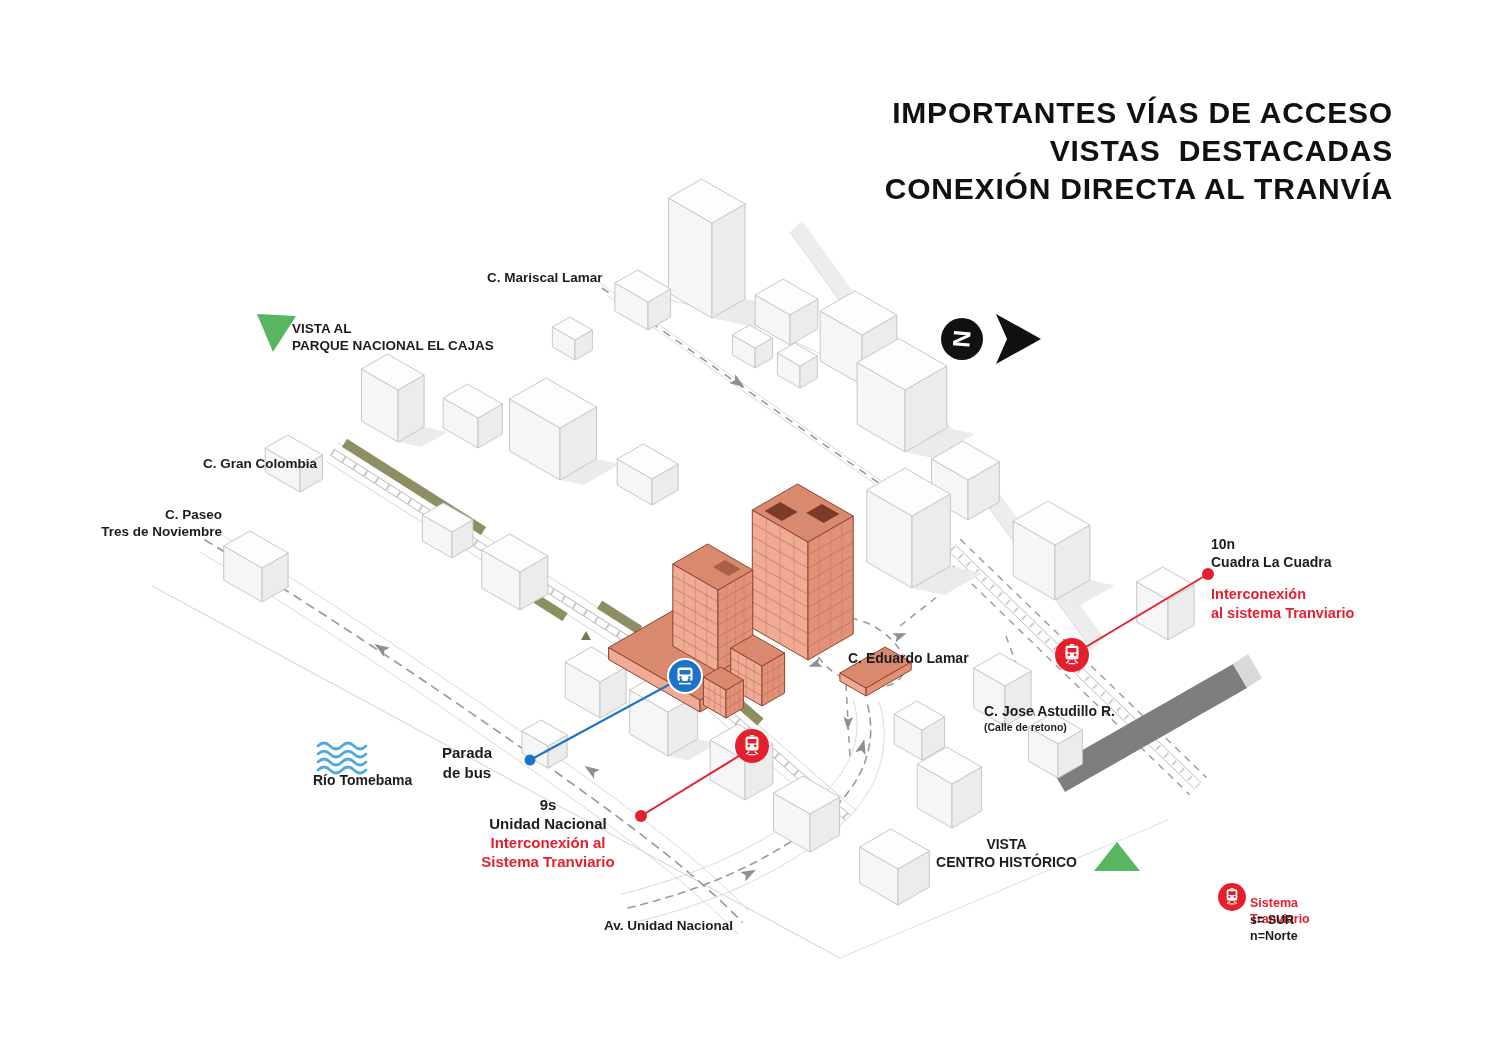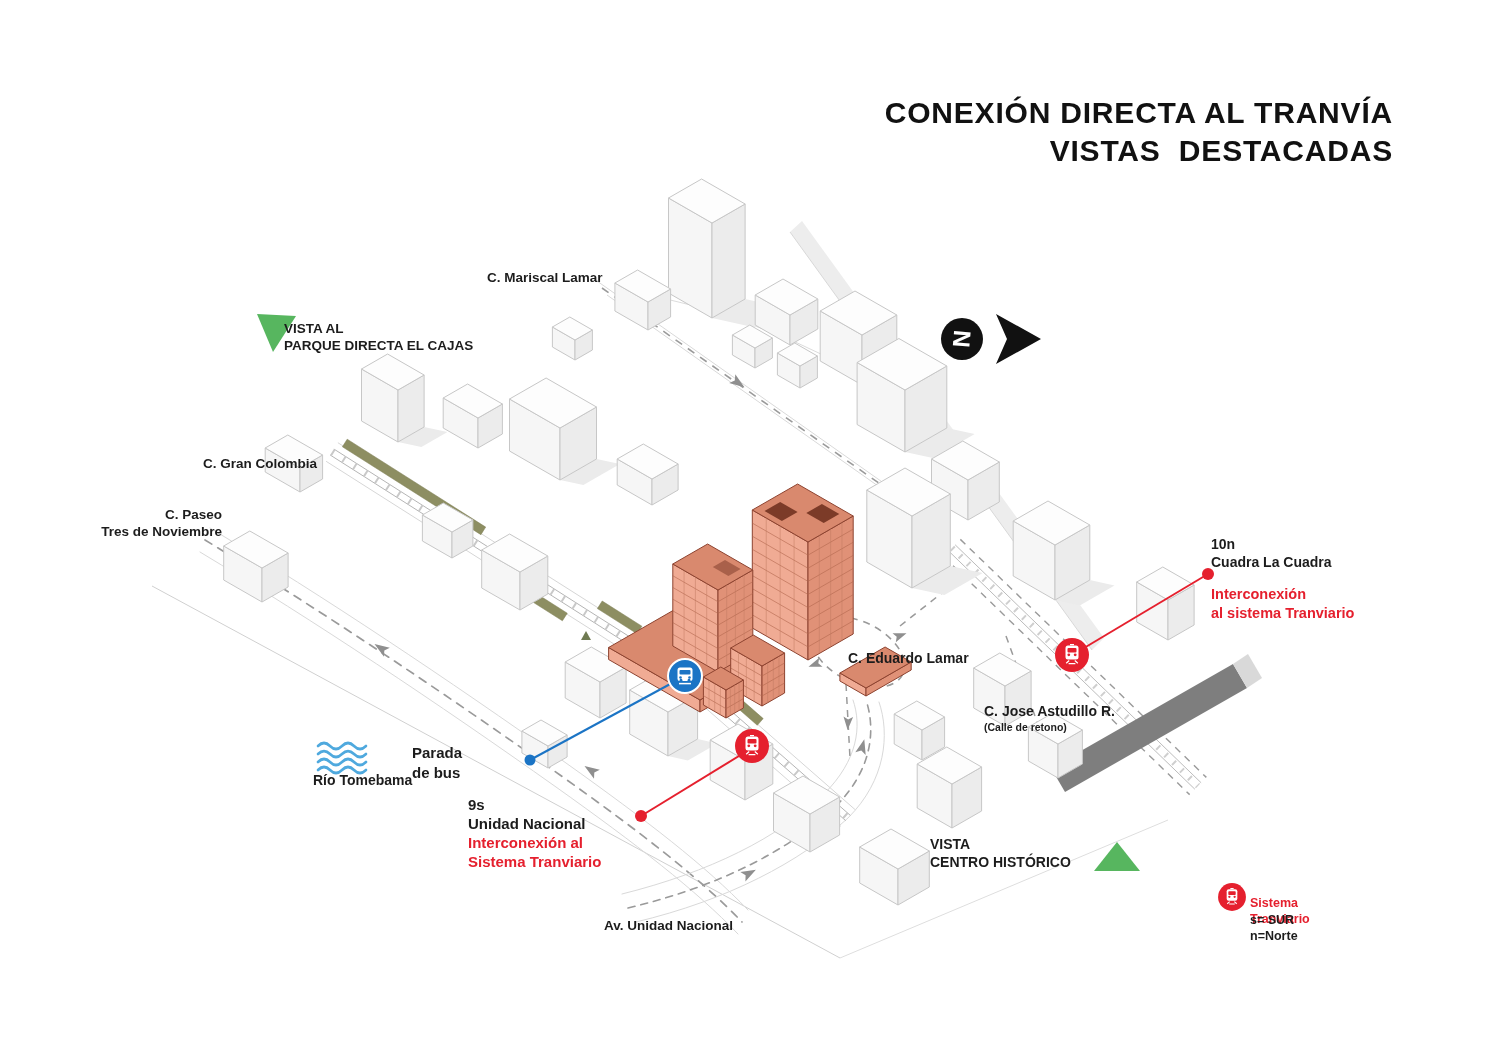--- a/index.html
+++ b/index.html
@@ -5,21 +5,21 @@
   html,body{margin:0;padding:0;background:#fff;}
   #stage{position:relative;width:1500px;height:1061px;background:#fff;overflow:hidden;
          font-family:"Liberation Sans", sans-serif;}
   #map-svg{position:absolute;left:0;top:0;}
   .lbl{position:absolute;font-weight:700;color:#1c1c1c;line-height:1.25;white-space:nowrap;}
   .title{position:absolute;right:107px;top:94px;text-align:right;font-weight:700;color:#111;
          font-size:30px;line-height:38px;letter-spacing:0.8px;}
   .title div{white-space:pre;}
   .red{color:var(--red);}
   .ctr{text-align:right;}
-  .rgt{text-align:left;}
+  .rgt{text-align:center;}
   .sm{font-size:10.5px;font-weight:700;}
 </style>
 </head>
 <body>
 
 <div id="stage">
 
   <svg id="map-svg" width="1500" height="1061" viewBox="0 0 1500 1061">
       <polygon points="790.0,232.0 1092.0,650.0 1104.0,638.0 802.0,221.0" fill="#ededed" stroke="none" stroke-width="1" stroke-linejoin="round"></polygon>
       <line x1="790" y1="232" x2="1092" y2="650" stroke="#d8d8d8" stroke-width="1" fill="none"></line>
@@ -306,27 +306,28 @@
       </g>
       <g transform="translate(318,746)">
         <path d="M0,0 q6,-6 12,0 q6,6 12,0 q6,-6 12,0 q6,6 12,0" stroke="#4FA9DE" stroke-width="2.6" fill="none" stroke-linecap="round"></path>
         <path d="M0,8 q6,-6 12,0 q6,6 12,0 q6,-6 12,0 q6,6 12,0" stroke="#4FA9DE" stroke-width="2.6" fill="none" stroke-linecap="round"></path>
         <path d="M0,16 q6,-6 12,0 q6,6 12,0 q6,-6 12,0 q6,6 12,0" stroke="#4FA9DE" stroke-width="2.6" fill="none" stroke-linecap="round"></path>
         <path d="M0,24 q6,-6 12,0 q6,6 12,0 q6,-6 12,0 q6,6 12,0" stroke="#4FA9DE" stroke-width="2.6" fill="none" stroke-linecap="round"></path>
       </g>
     </svg>
 
   <div class="title">
+    <div>IMPORTANTES VÍAS DE ACCESO</div>
+    <div>VISTAS  DESTACADAS</div>
     <div>CONEXIÓN DIRECTA AL TRANVÍA</div>
-    <div>VISTAS  DESTACADAS</div>
-  </div>
-
-  <div class="lbl" style="left:284px;top:320px;font-size:13.5px;line-height:17px;">
+  </div>
+
+  <div class="lbl" style="left:292px;top:320px;font-size:13.5px;line-height:17px;">
     <div>VISTA AL</div>
-    <div>PARQUE DIRECTA EL CAJAS</div>
+    <div>PARQUE NACIONAL EL CAJAS</div>
   </div>
 
   <div class="lbl" style="left:487px;top:270px;font-size:13.5px;">C. Mariscal Lamar</div>
   <div class="lbl" style="left:203px;top:456px;font-size:13.5px;">C. Gran Colombia</div>
   <div class="lbl ctr" style="left:100px;top:506px;width:122px;font-size:13.5px;line-height:17px;">
     <div>C. Paseo</div>
     <div>Tres de Noviembre</div>
   </div>
   <div class="lbl" style="left:848px;top:650px;font-size:14px;">C. Eduardo Lamar</div>
   <div class="lbl" style="left:984px;top:703px;font-size:14px;line-height:16px;">

